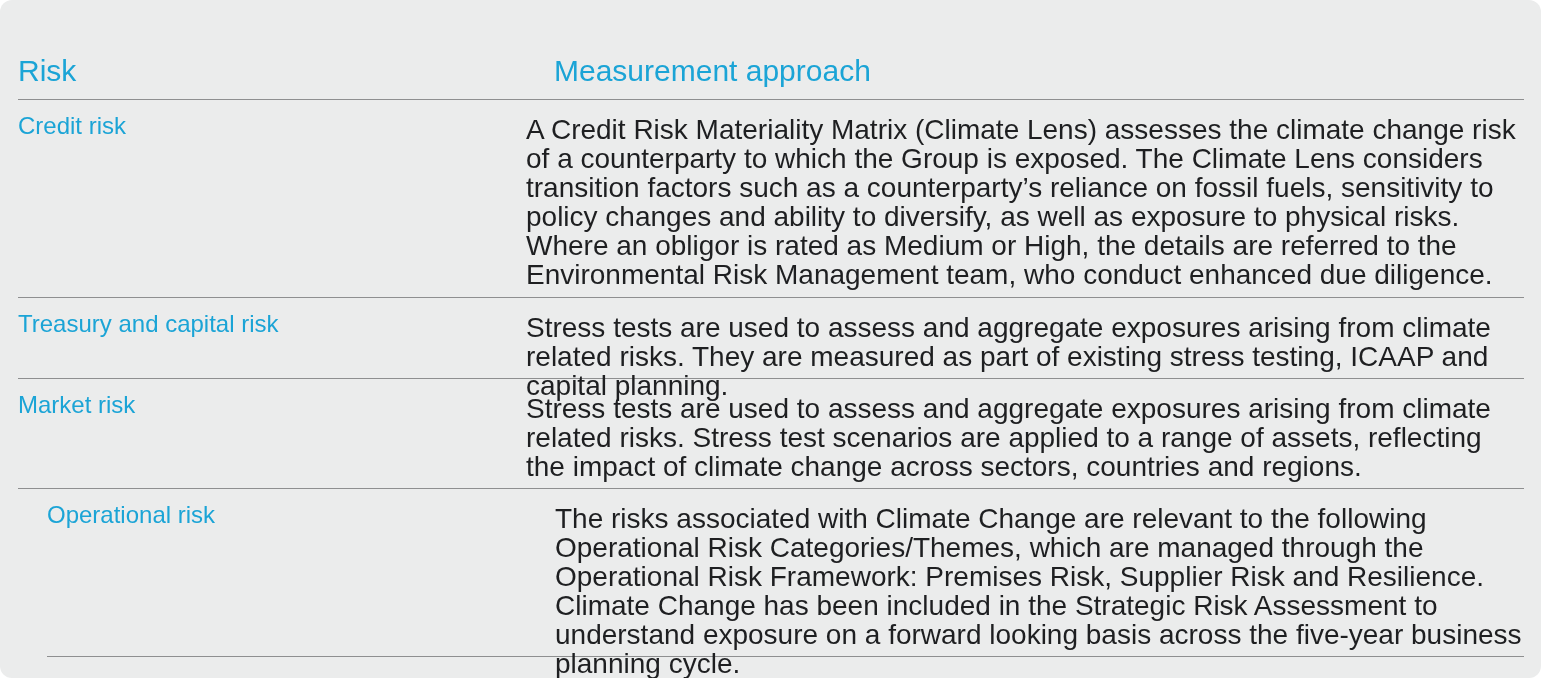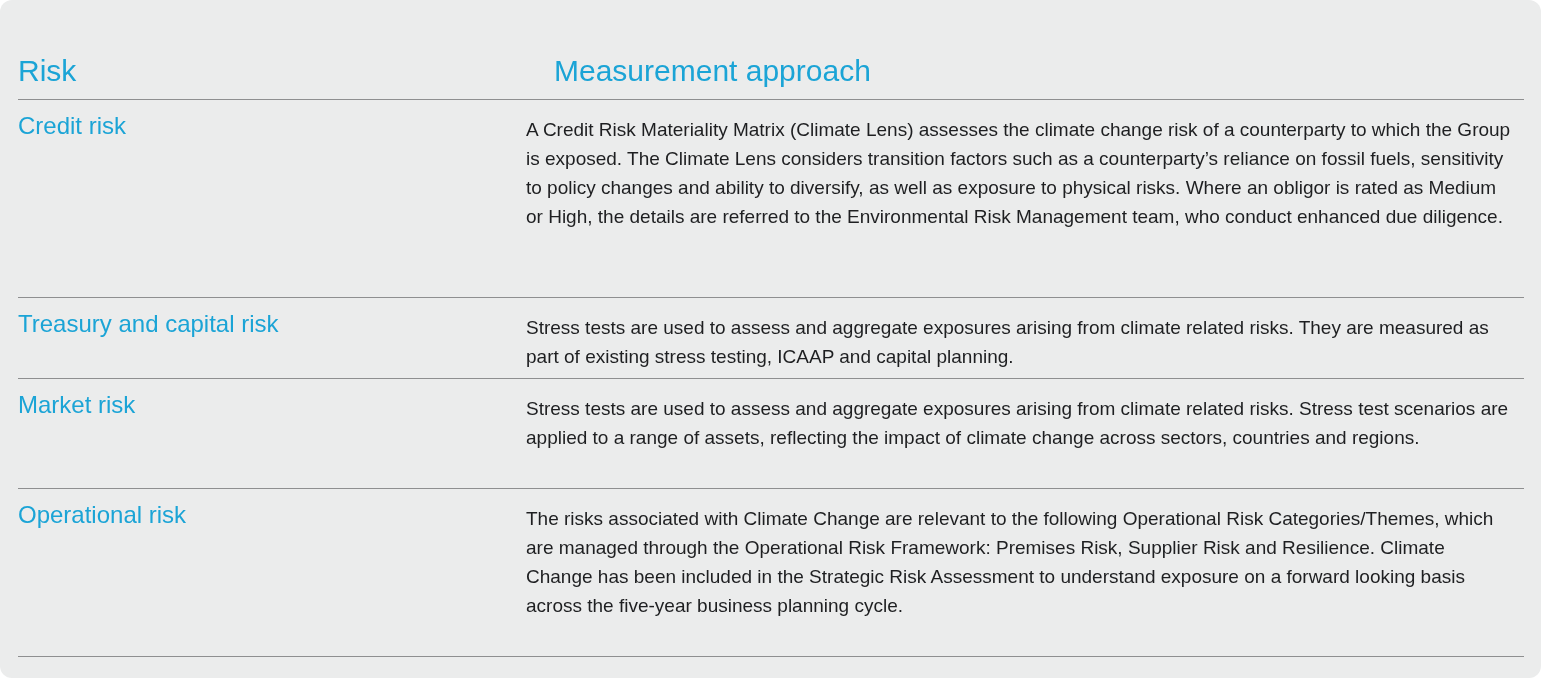--- a/index.html
+++ b/index.html
@@ -53,29 +53,29 @@
     .risk-label {
       position: absolute;
       left: 0;
       top: 12px;
       font-size: 24px;
       color: #1ba4d6;
     }
     .approach-text {
       margin-left: 508px;
       padding-top: 15px;
-      font-size: 19px;
+      font-size: 28px;
       line-height: 29px;
       color: #1e1f21;
       width: 990px;
     }
     .row-1 { height: 198px; }
     .row-2 { height: 110px; }
     .row-3 { height: 81px; }
-    .row-4 { height: 168px; }
+    .row-4 { height: 168px; margin-left: 29px; }
   </style>
 </head>
 <body>
 
 <div class="panel">
   <div class="table">
 
     <div class="header-row">
       <div class="header-cell h-risk">Risk</div>
       <div class="header-cell h-approach">Measurement approach</div>

